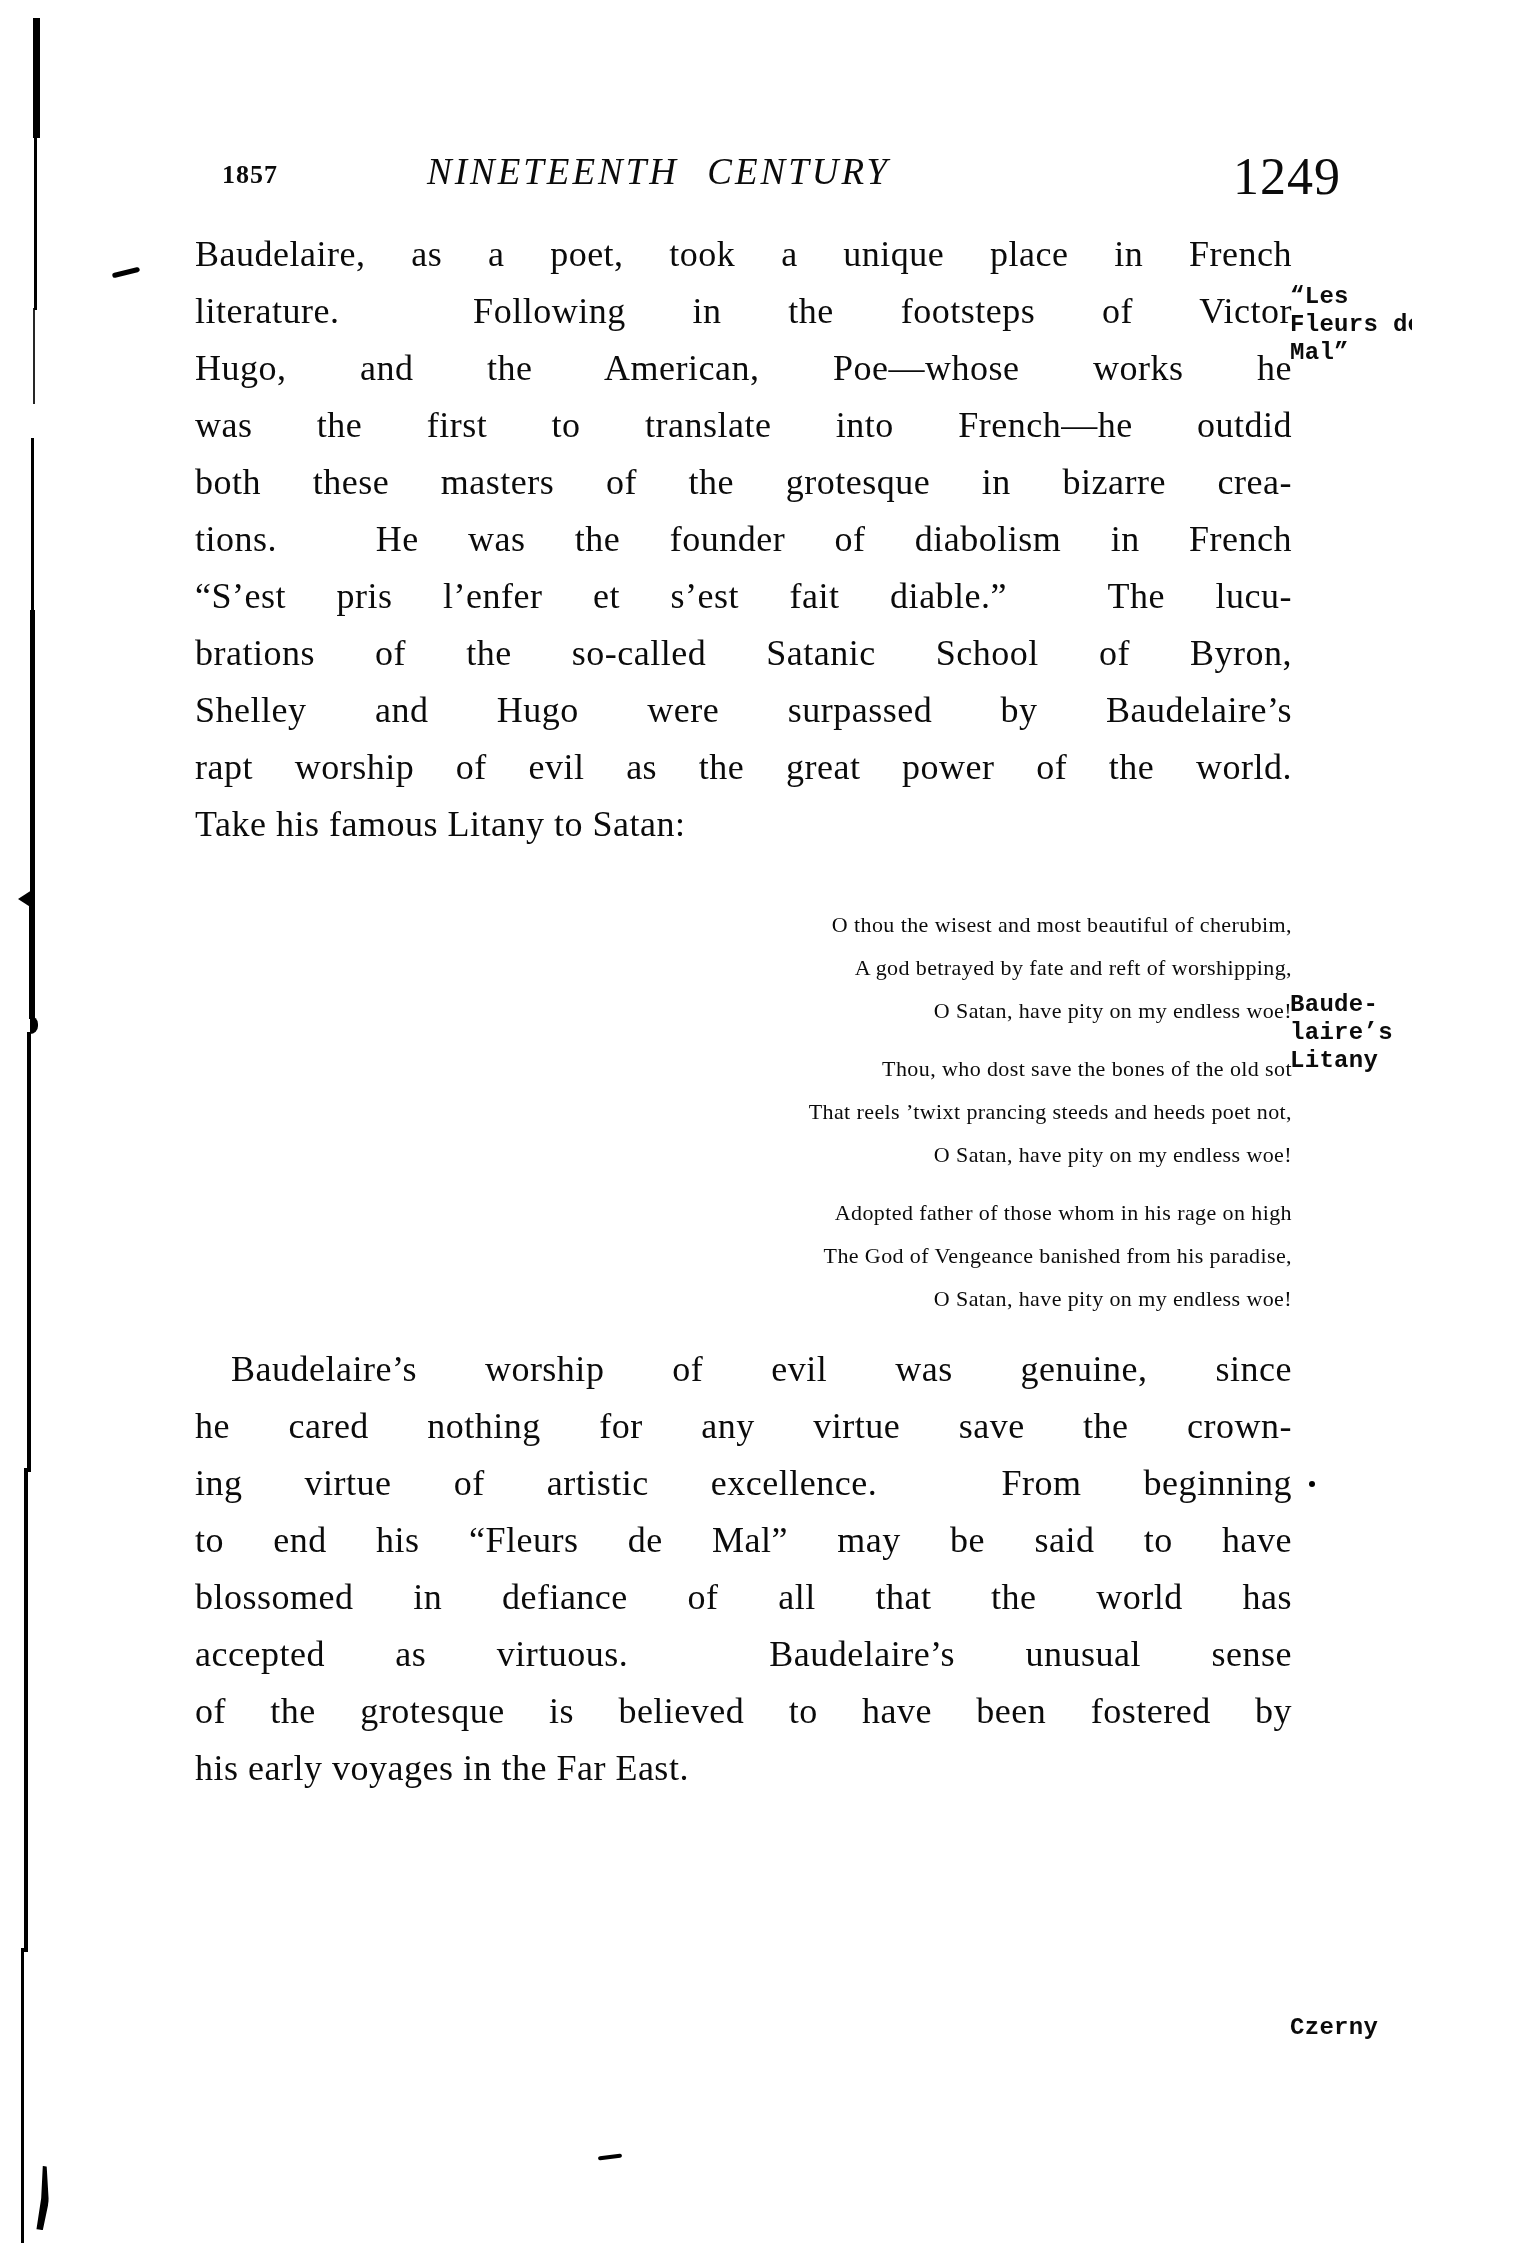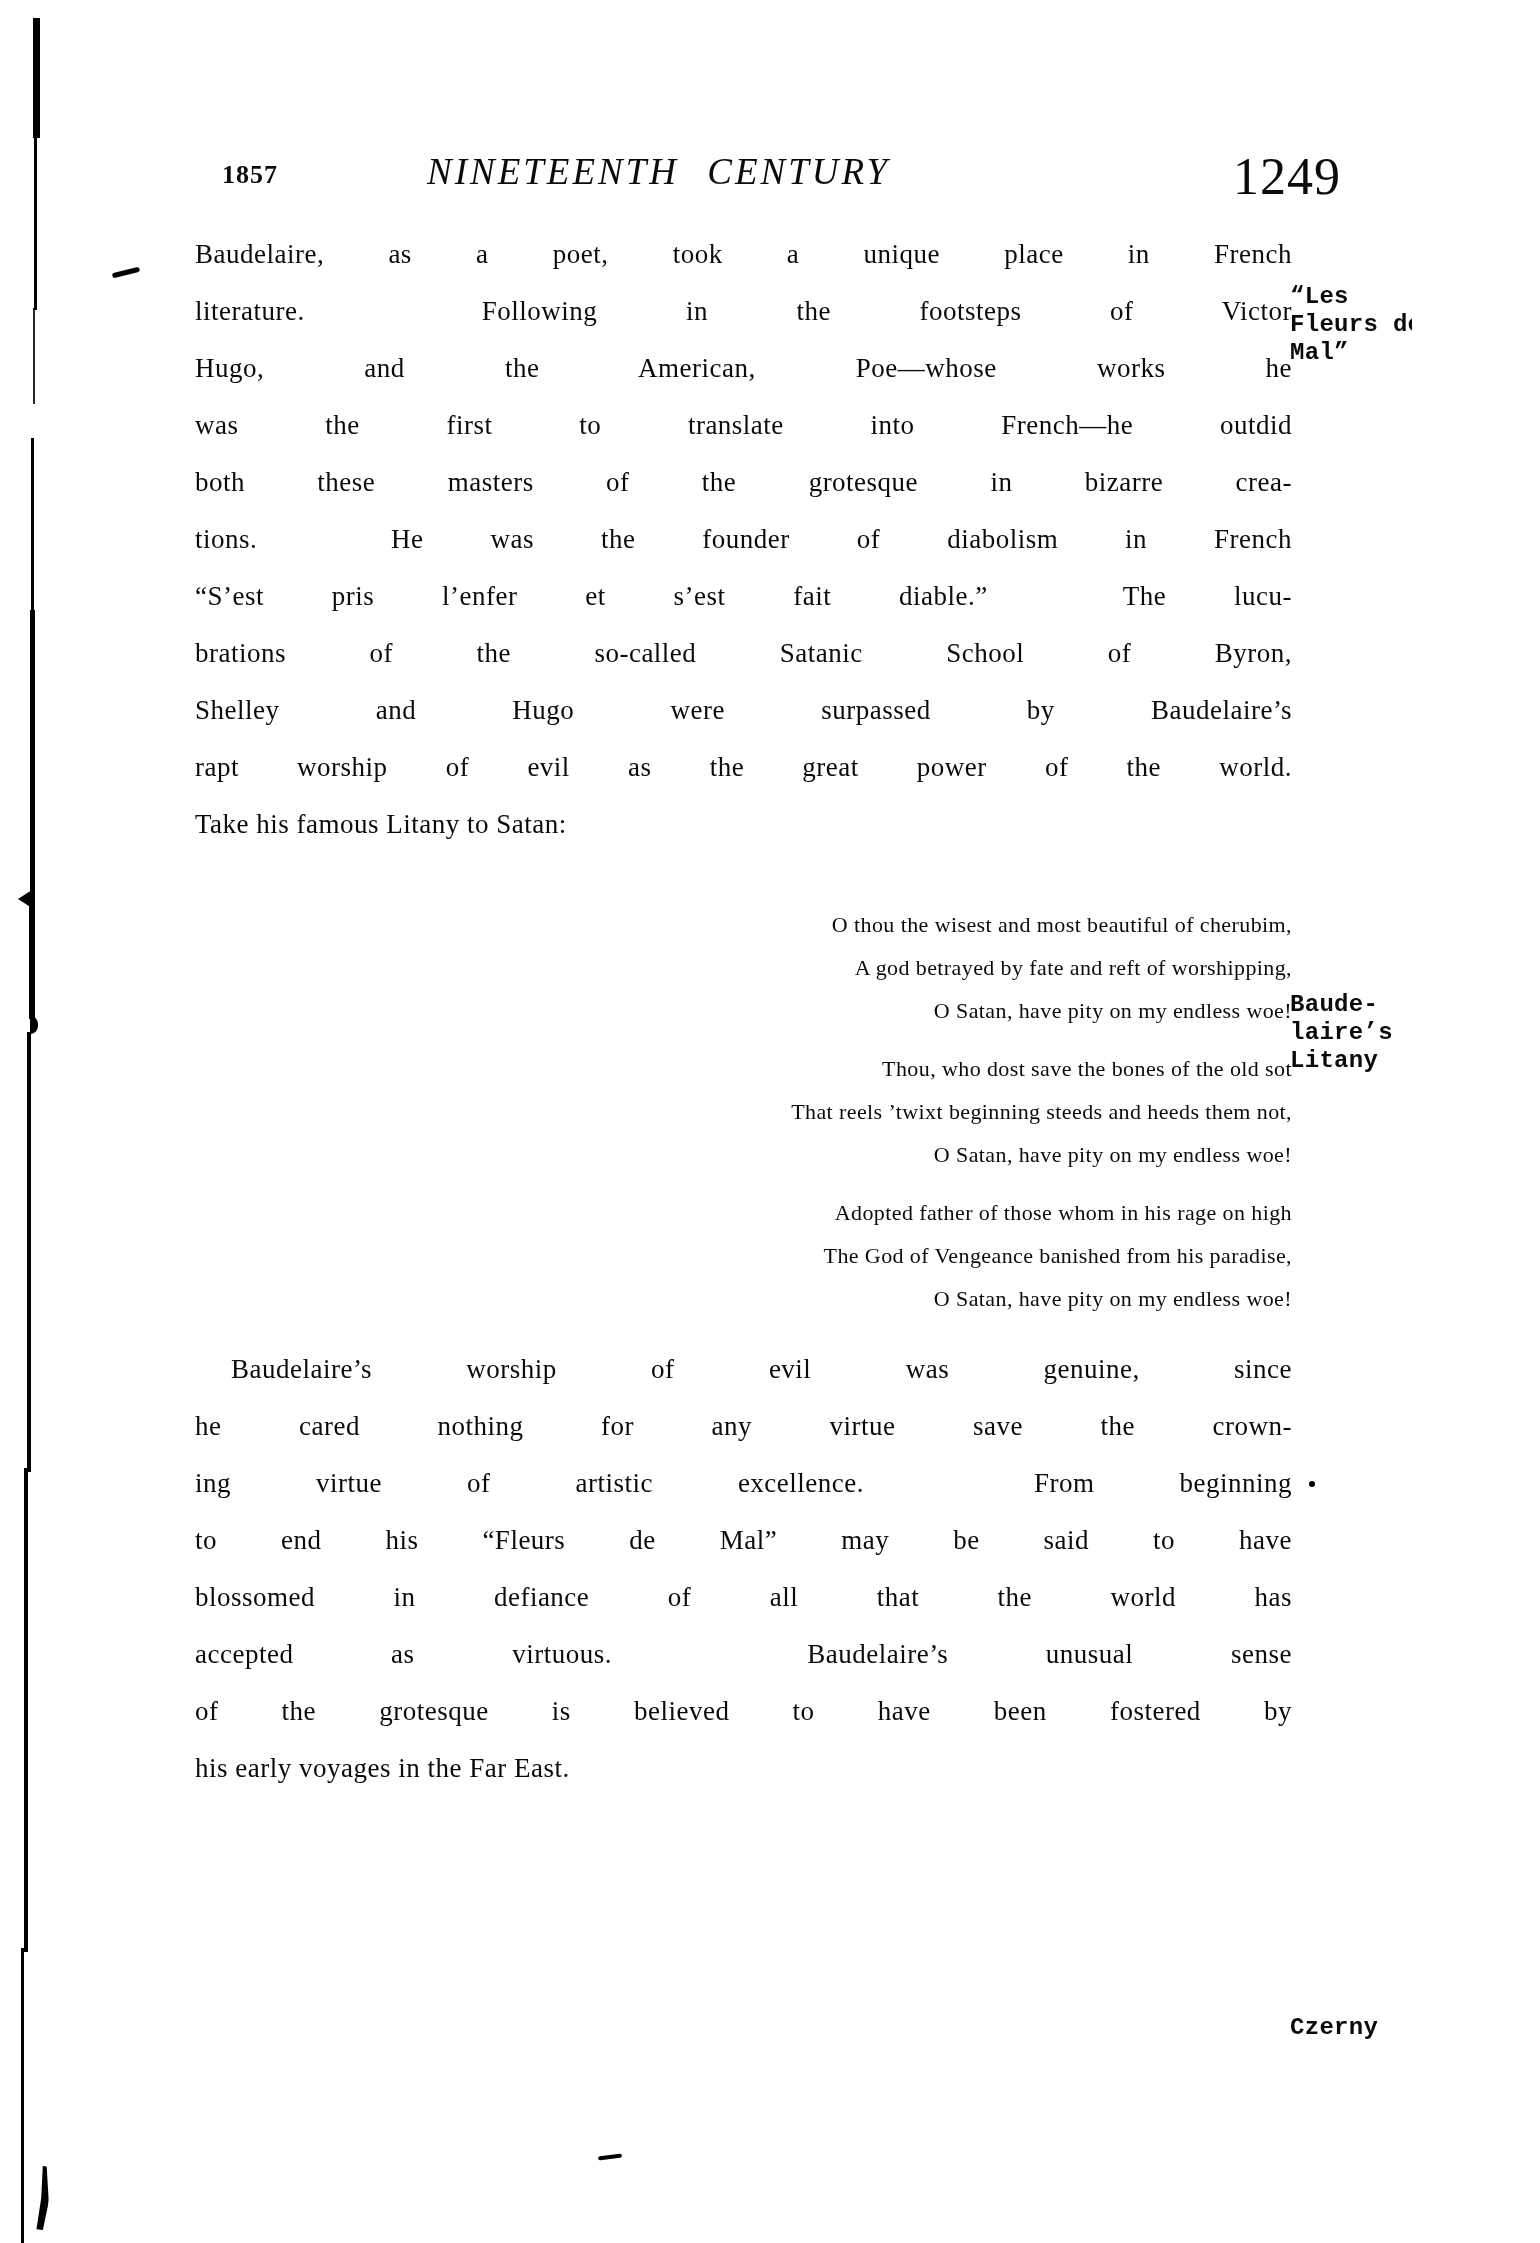--- a/index.html
+++ b/index.html
@@ -7,21 +7,21 @@
     position:relative;width:1412px;height:2243px;background:#ffffff;
     font-family:"Liberation Serif", serif;color:#0b0b0b;overflow:hidden;
   }
   
   .hdr-year{position:absolute;left:222px;top:160px;font-size:26px;font-weight:bold;letter-spacing:1px;}
   .hdr-title{position:absolute;left:427px;top:150px;font-size:37px;font-style:italic;letter-spacing:3px;word-spacing:16px;white-space:nowrap;}
   .hdr-page{position:absolute;left:1233px;top:147px;font-size:52px;letter-spacing:1px;}
   
   .main{position:absolute;left:195px;top:226px;width:1097px;}
   .bl{
-    font-size:27px;line-height:57px;letter-spacing:0.5px;
+    font-size:36px;line-height:57px;letter-spacing:0.5px;
     text-align:justify;text-align-last:justify;white-space:pre-wrap;
   }
   .bl.last{text-align:left;text-align-last:left;}
   .bl.indent{text-indent:36px;}
   .para2{margin-top:0;}
   .para3{margin-top:7px;}
   
   .poem{margin:50px 0 21px 195px;}
   .stanza{margin-bottom:15px;}
   .pl{font-size:22px;line-height:43px;letter-spacing:0.4px;white-space:pre-wrap;text-align:right;}
@@ -76,21 +76,21 @@
     </div>
 
     <div class="poem">
       <div class="stanza">
         <div class="pl">O thou the wisest and most beautiful of cherubim,</div>
         <div class="pl">A god betrayed by fate and reft of worshipping,</div>
         <div class="pl">O Satan, have pity on my endless woe!</div>
       </div>
       <div class="stanza">
         <div class="pl">Thou, who dost save the bones of the old sot</div>
-        <div class="pl">That reels ’twixt beginning steeds and heeds them not,</div>
+        <div class="pl">That reels ’twixt prancing steeds and heeds poet not,</div>
         <div class="pl">O Satan, have pity on my endless woe!</div>
       </div>
       <div class="stanza">
         <div class="pl">Adopted father of those whom in his rage on high</div>
         <div class="pl">The God of Vengeance banished from his paradise,</div>
         <div class="pl">O Satan, have pity on my endless woe!</div>
       </div>
     </div>
 
     <div class="para2">

